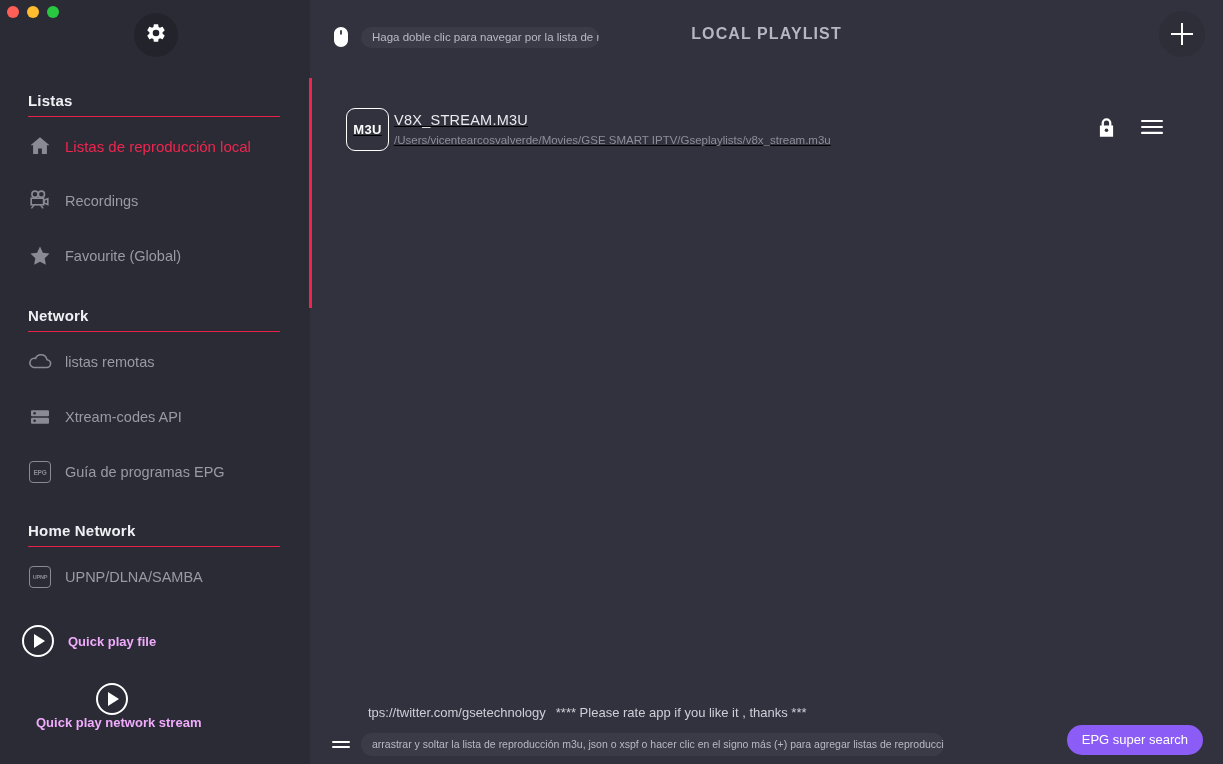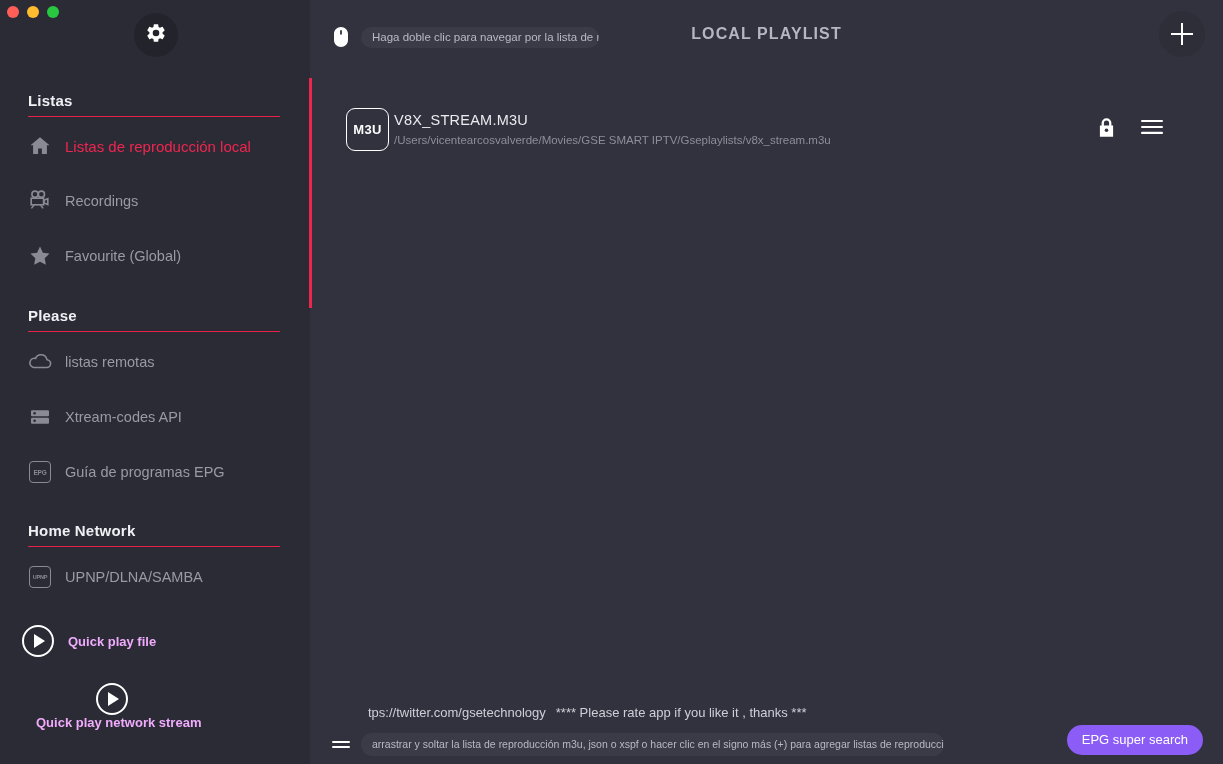--- a/index.html
+++ b/index.html
@@ -146,21 +146,21 @@
   .add-btn::before, .add-btn::after {
     content: ""; position: absolute; background: #ffffff;
   }
   .add-btn::before { width: 22px; height: 2px; }
   .add-btn::after  { width: 2px; height: 22px; }
 
   
   .plist { position: absolute; top: 96px; left: 0; right: 0; }
   .prow {
     position: relative; display: flex; align-items: center;
-    height: 66px; padding: 0 60px 0 36px;
+    height: 66px; padding: 0 60px 0 36px; text-decoration: underline;
   }
   .m3u {
     width: 43px; height: 43px; flex: 0 0 43px;
     border: 1.6px solid #ffffff; border-radius: 9px;
     display: flex; align-items: center; justify-content: center;
     color: #ffffff; font-size: 13px; font-weight: bold; letter-spacing: .3px;
   }
   .pinfo { margin-left: 5px; flex: 1 1 auto; min-width: 0; }
   .pname {
     color: #eaeaf0; font-size: 14.5px; letter-spacing: .25px;
@@ -244,21 +244,21 @@
     <div class="nav-item" style="top:239px;">
       <span class="ico">
         <svg width="24" height="24" viewBox="0 0 24 24">
             <path d="M12 2.6l2.9 6.1 6.6.9-4.8 4.6 1.2 6.6L12 17.7l-5.9 3.1 1.2-6.6L2.5 9.6l6.6-.9z"></path>
           </svg>
       </span>
       <span class="lbl">Favourite (Global)</span>
     </div>
 
     <div class="section-head" style="top:307px;">
-      <div class="title">Please</div>
+      <div class="title">Network</div>
       <div class="rule"></div>
     </div>
 
     <div class="nav-item" style="top:345px;">
       <span class="ico">
         <svg width="26" height="26" viewBox="0 0 26 26">
             <path d="M6.5 18.5h13a3.9 3.9 0 00.4-7.8 5.9 5.9 0 00-11.3-1.3 3.9 3.9 0 00-2.1 9.1z" fill="none" stroke="#8a8a95" stroke-width="1.6" stroke-linejoin="round"></path>
           </svg>
       </span>
       <span class="lbl">listas remotas</span>

